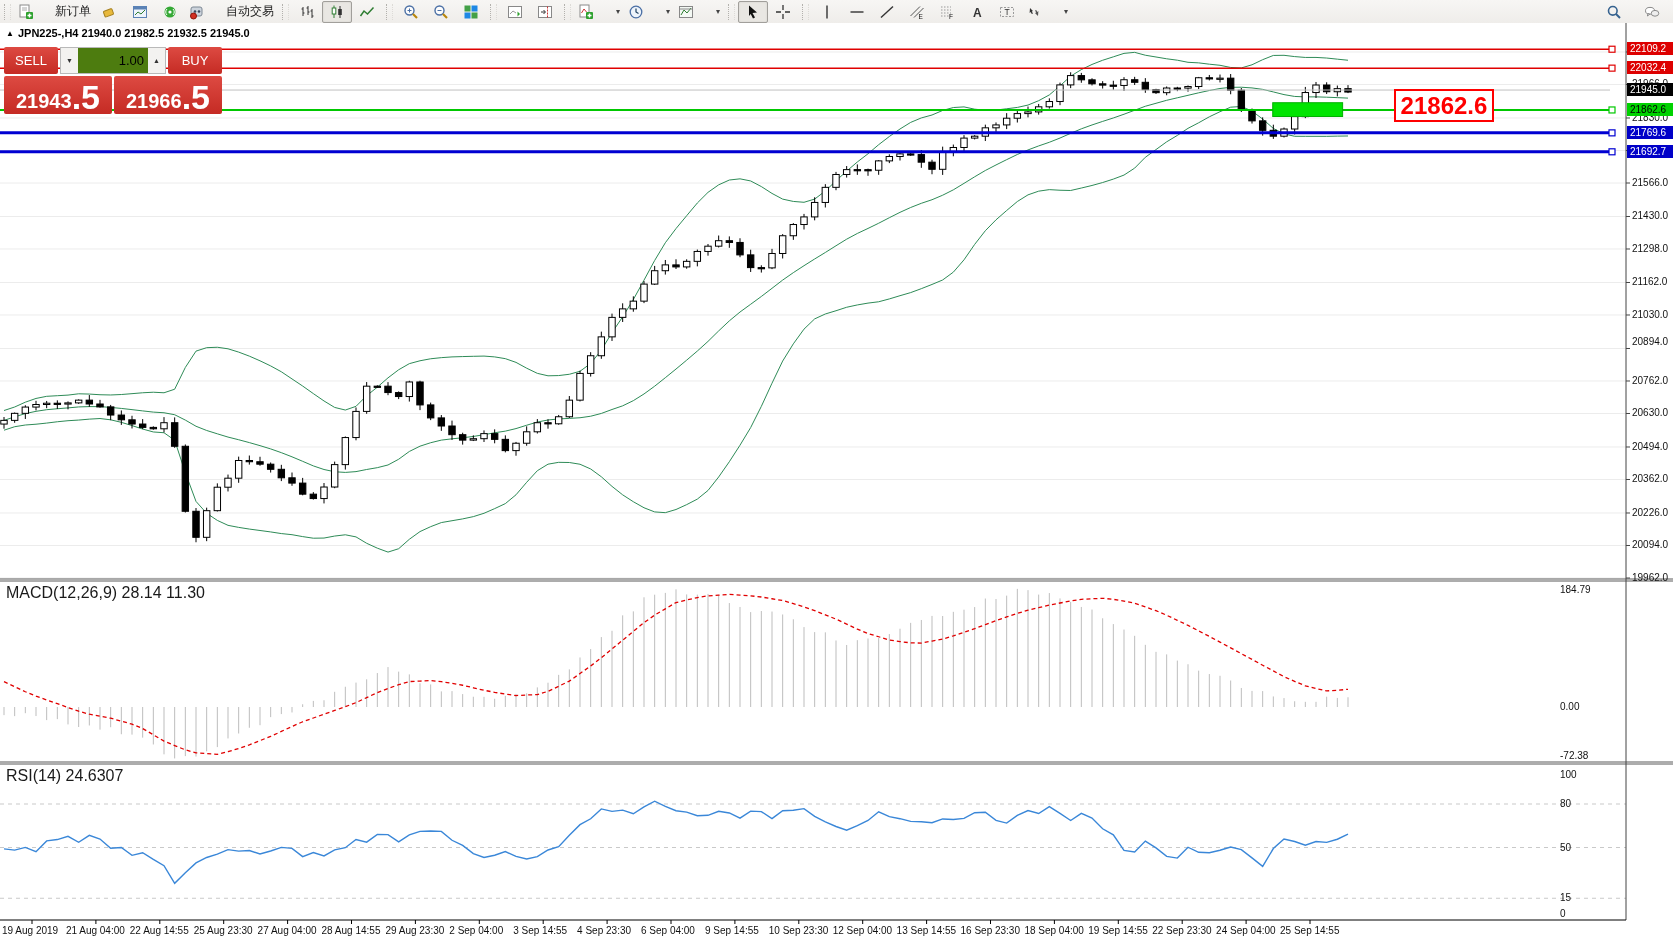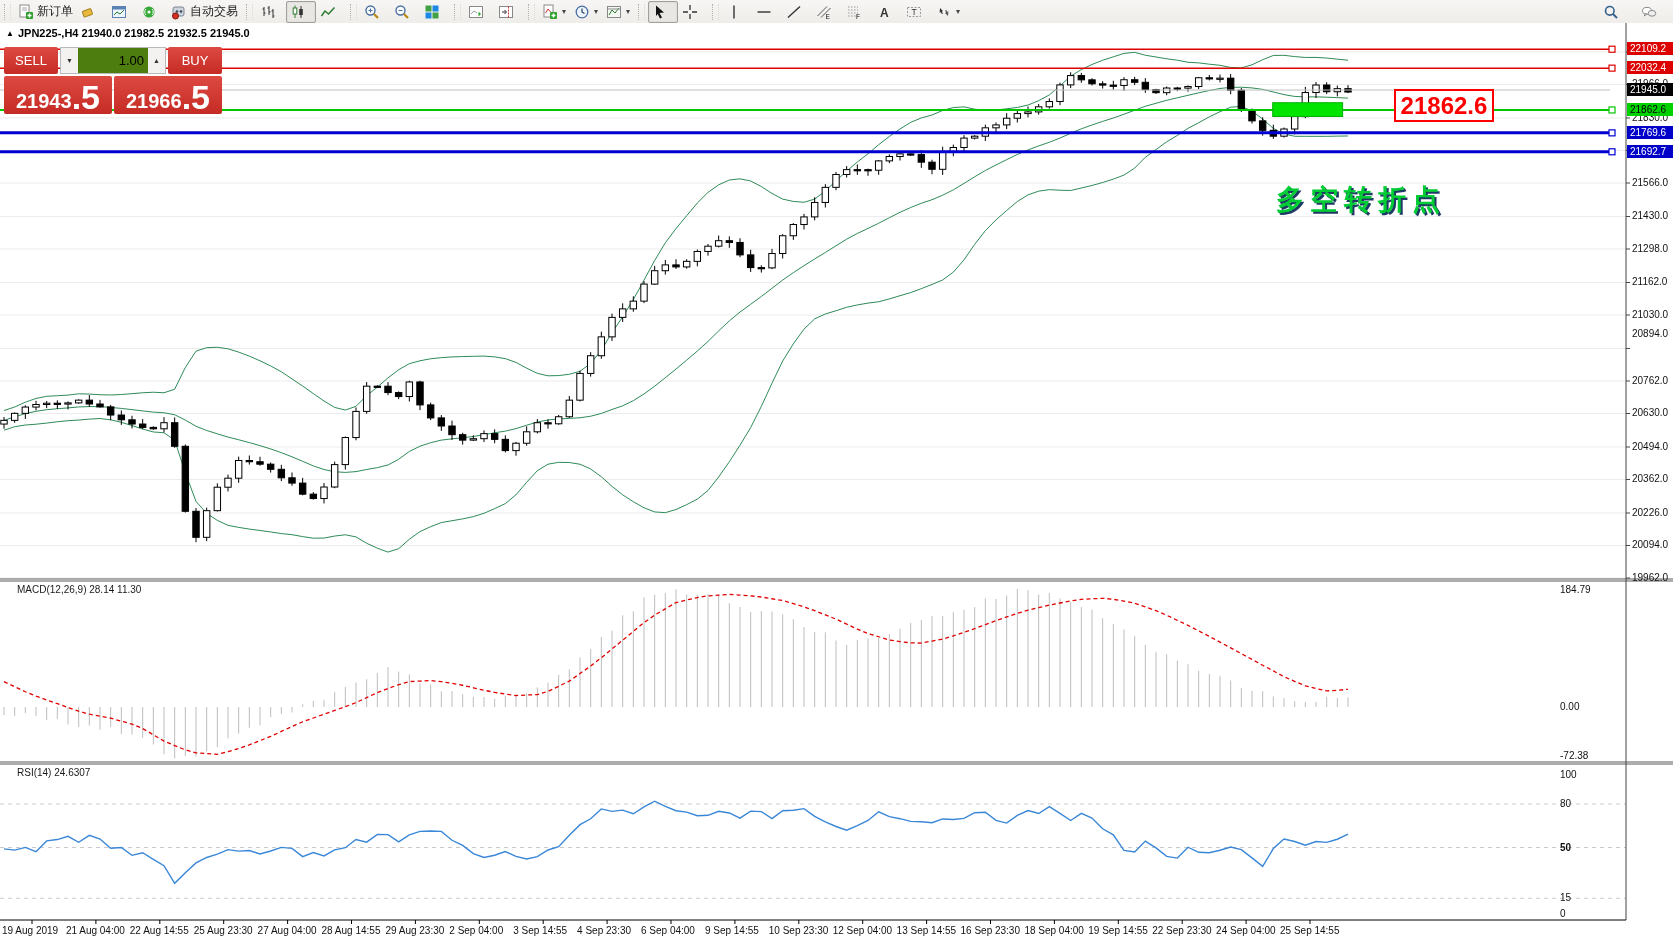--- a/index.html
+++ b/index.html
@@ -1,21 +1,21 @@
 <!DOCTYPE html>
 <html><head>
 <meta charset="utf-8">
 <style>
   html,body{margin:0;padding:0;background:#fff;width:1673px;height:947px;overflow:hidden;
     font-family:"Liberation Sans","DejaVu Sans",sans-serif;-webkit-font-smoothing:antialiased;}
   
   #toolbar{position:absolute;top:0;left:0;width:1673px;height:23px;background:linear-gradient(#f7f6f4,#efedea);
     border-bottom:1px solid #c9c7c3;display:flex;align-items:center;font-size:12px;color:#222;}
   .tb-grip{width:5px;height:16px;border-left:1px dotted #b3b1ad;border-right:1px dotted #dddbd7;margin:0 3px 0 4px;}
-  .tb-btn{height:20px;min-width:22px;display:flex;align-items:center;gap:3px;
+  .tb-btn{height:20px;min-width:22px;display:flex;align-items:center;justify-content:center;gap:21px;
     padding:0 3px;border:1px solid transparent;border-radius:2px;cursor:default;white-space:nowrap;}
   .tb-btn.active{background:#e9e7e3;border-color:#a19f9b;box-shadow:inset 0 0 2px #cfcdc9;}
   .tb-btn .caret{font-size:8px;color:#444;margin-left:1px;}
   .tb-tf{font-size:11px;font-weight:bold;color:#3c3c3c;width:27px;}
   .tb-right{margin-left:auto;display:flex;align-items:center;margin-right:6px;gap:8px;}
   .ico{width:16px;height:16px;display:inline-block;flex:0 0 auto;}
   
   #chart-root{position:absolute;top:23px;left:0;width:1673px;height:796px;background:#fff;}
   #chart-svg{position:absolute;top:0;left:0;}
   #symbol-title{position:absolute;left:6px;top:4px;font-size:11px;font-weight:bold;color:#000;}
@@ -28,21 +28,21 @@
   #tp-vol{flex:1;margin:0 2px;background:#4d7c0f;border:1px solid #b9b9b9;display:flex;align-items:stretch;}
   .tp-spin{width:17px;display:flex;align-items:center;justify-content:center;background:#f3f2f0;font-size:7px;color:#333;}
   #tp-vol-val{flex:1;display:flex;align-items:center;justify-content:flex-end;padding-right:4px;font-size:13px;color:#000;}
   #tp-row2{display:flex;margin-top:2px;height:38px;border-radius:6px;}
   .tp-price{flex:1;background:linear-gradient(#dd4a42,#c52b24);color:#fff;border-radius:2px;
     display:flex;align-items:flex-end;justify-content:center;padding-bottom:2px;}
   .tp-price + .tp-price{margin-left:2px;}
   .tp-big{font-size:20px;font-weight:bold;line-height:22px;}
   .tp-pips{font-size:34px;font-weight:bold;line-height:30px;}
   
-  .pane-label{position:absolute;left:17px;font-size:10px;color:#1a1a1a;}
+  .pane-label{position:absolute;left:6px;font-size:16px;color:#1a1a1a;}
   
   .axis-tick-label{position:absolute;left:1632px;font-size:10px;color:#111;white-space:nowrap;}
   .axis-badge{position:absolute;left:1627px;width:46px;height:13px;line-height:13px;font-size:10px;
     padding-left:3px;white-space:nowrap;z-index:3;}
   .macd-axis-label,.rsi-axis-label{position:absolute;left:1560px;font-size:10px;color:#111;}
   
   .time-label{position:absolute;top:902px;font-size:10px;color:#111;white-space:nowrap;}
   
   #annotation{position:absolute;left:1276px;top:158px;font-size:28px;font-weight:bold;letter-spacing:6px;
     color:#00cc33;text-shadow:2px 2px 0 #1f3864;z-index:2;}
@@ -743,53 +743,52 @@
     </div>
   </div>
 
   <div class="pane-label" style="top:561px;">
     <span>MACD(12,26,9)</span>&nbsp;<span>28.14</span>&nbsp;<span>11.30</span>
   </div>
   <div class="pane-label" style="top:744px;">
     <span>RSI(14)</span>&nbsp;<span>24.6307</span>
   </div>
 
-  <div id="annotation">多空转折点</div>
   <div id="price-box">21862.6</div>
 
   <div id="axis-overlays">
       <div class="axis-tick-label" style="top: 22.9897px;">22098.0</div>
       <div class="axis-tick-label" style="top: 55.496px;">21966.0</div>
       <div class="axis-tick-label" style="top: 88.9874px;">21830.0</div>
       <div class="axis-tick-label" style="top: 121.494px;">21698.0</div>
       <div class="axis-tick-label" style="top: 154px;">21566.0</div>
       <div class="axis-tick-label" style="top: 187.491px;">21430.0</div>
       <div class="axis-tick-label" style="top: 219.998px;">21298.0</div>
       <div class="axis-tick-label" style="top: 253.489px;">21162.0</div>
       <div class="axis-tick-label" style="top: 285.995px;">21030.0</div>
-      <div class="axis-tick-label" style="top: 305px;">20894.0</div>
+      <div class="axis-tick-label" style="top: 313px;">20894.0</div>
       <div class="axis-tick-label" style="top: 351.993px;">20762.0</div>
       <div class="axis-tick-label" style="top: 384.499px;">20630.0</div>
       <div class="axis-tick-label" style="top: 417.991px;">20494.0</div>
       <div class="axis-tick-label" style="top: 450.497px;">20362.0</div>
       <div class="axis-tick-label" style="top: 483.988px;">20226.0</div>
       <div class="axis-tick-label" style="top: 516.495px;">20094.0</div>
       <div class="axis-tick-label" style="top: 549.001px;">19962.0</div>
       <div class="axis-badge" style="top: 19.2316px; background: rgb(221, 0, 0); color: rgb(255, 255, 255);">22109.2</div>
       <div class="axis-badge" style="top: 38.1443px; background: rgb(221, 0, 0); color: rgb(255, 255, 255);">22032.4</div>
       <div class="axis-badge" style="top: 59.6675px; background: rgb(0, 0, 0); color: rgb(255, 255, 255);">21945.0</div>
       <div class="axis-badge" style="top: 79.9593px; background: rgb(0, 210, 0); color: rgb(0, 0, 0);">21862.6</div>
       <div class="axis-badge" style="top: 102.861px; background: rgb(0, 0, 200); color: rgb(255, 255, 255);">21769.6</div>
       <div class="axis-badge" style="top: 121.799px; background: rgb(0, 0, 200); color: rgb(255, 255, 255);">21692.7</div>
       <div class="macd-axis-label" style="top: 561.028px;">184.79</div>
       <div class="macd-axis-label" style="top: 678px;">0.00</div>
       <div class="macd-axis-label" style="top: 727px;">-72.38</div>
       <div class="rsi-axis-label" style="top: 746px;">100</div>
       <div class="rsi-axis-label" style="top: 775px;">80</div>
-      <div class="rsi-axis-label" style="top: 818.5px; font-weight: bold;">50</div>
+      <div class="rsi-axis-label" style="top: 818.5px;">50</div>
       <div class="rsi-axis-label" style="top: 869.25px;">15</div>
       <div class="rsi-axis-label" style="top: 885px;">0</div>
     </div>
   <div id="time-overlays">
       <div class="time-label" style="left: 2px;">19 Aug 2019</div>
       <div class="time-label" style="left: 65.9px;">21 Aug 04:00</div>
       <div class="time-label" style="left: 129.8px;">22 Aug 14:55</div>
       <div class="time-label" style="left: 193.7px;">25 Aug 23:30</div>
       <div class="time-label" style="left: 257.6px;">27 Aug 04:00</div>
       <div class="time-label" style="left: 321.5px;">28 Aug 14:55</div>

